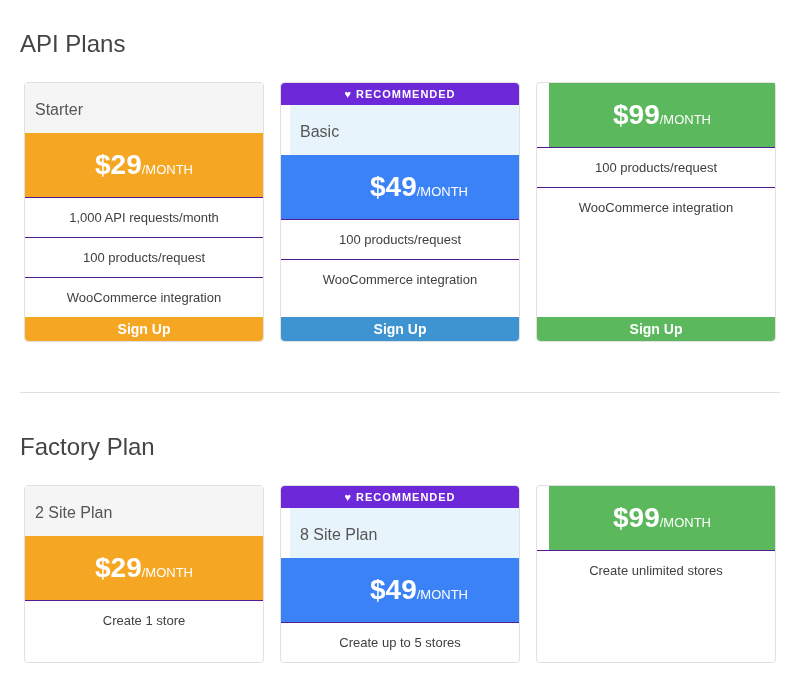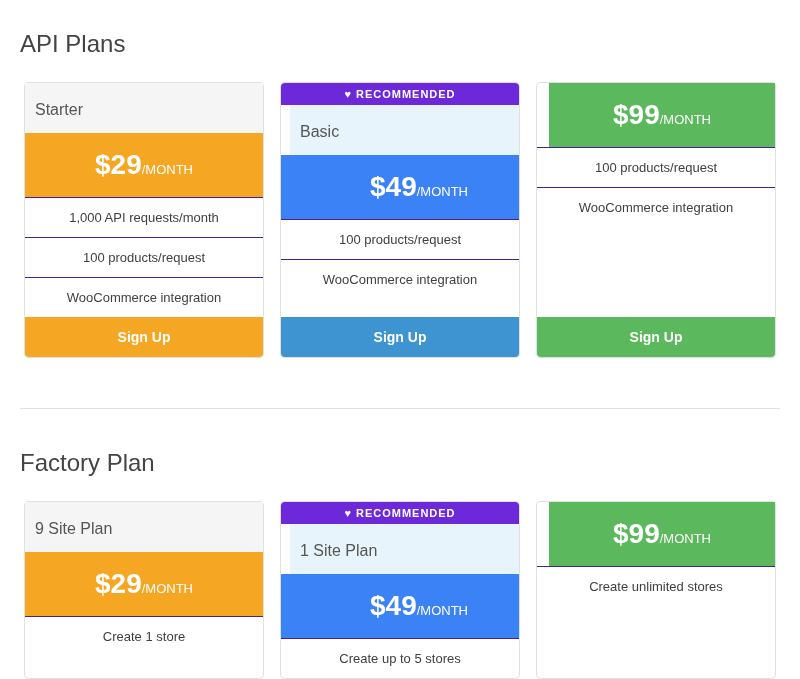--- a/index.html
+++ b/index.html
@@ -80,21 +80,21 @@
     .feature-row {
       text-align: center;
       padding: 12px 8px;
       font-size: 13px;
       color: #404040;
       border-top: 1px solid #4c1d95;
     }
     .signup-btn {
       display: block;
       width: 100%;
-      padding: 12px;
+      padding: 4px;
       border: none;
       cursor: pointer;
       font-size: 14px;
       font-weight: 600;
       color: #fff;
       text-align: center;
       border-radius: 0 0 4px 4px;
     }
     .btn-orange { background: #f5a623; }
     .btn-blue   { background: #3d94d0; }
@@ -140,29 +140,29 @@
           </div>
           <button class="signup-btn btn-green">Sign Up</button>
         </div>
       </div>
     </div>
     <hr class="divider">
     <div class="section">
       <h2>Factory Plan</h2>
       <div class="plans-grid">
         <div class="plan-card">
-          <div class="plan-name">9 Site Plan</div>
+          <div class="plan-name">2 Site Plan</div>
           <div class="price-box price-orange"><span>$29</span><span class="per-month">/MONTH</span></div>
           <div class="features">
             <div class="feature-row">Create 1 store</div>
           </div>
         </div>
         <div class="plan-card">
           <div class="recommended-badge"><span class="heart">♥</span><span>RECOMMENDED</span></div>
-          <div class="plan-name plan-name-recommended">1 Site Plan</div>
+          <div class="plan-name plan-name-recommended">8 Site Plan</div>
           <div class="price-box price-blue"><span>$49</span><span class="per-month">/MONTH</span></div>
           <div class="features">
             <div class="feature-row">Create up to 5 stores</div>
           </div>
         </div>
         <div class="plan-card">
           <div class="price-box price-green"><span>$99</span><span class="per-month">/MONTH</span></div>
           <div class="features">
             <div class="feature-row">Create unlimited stores</div>
           </div>

